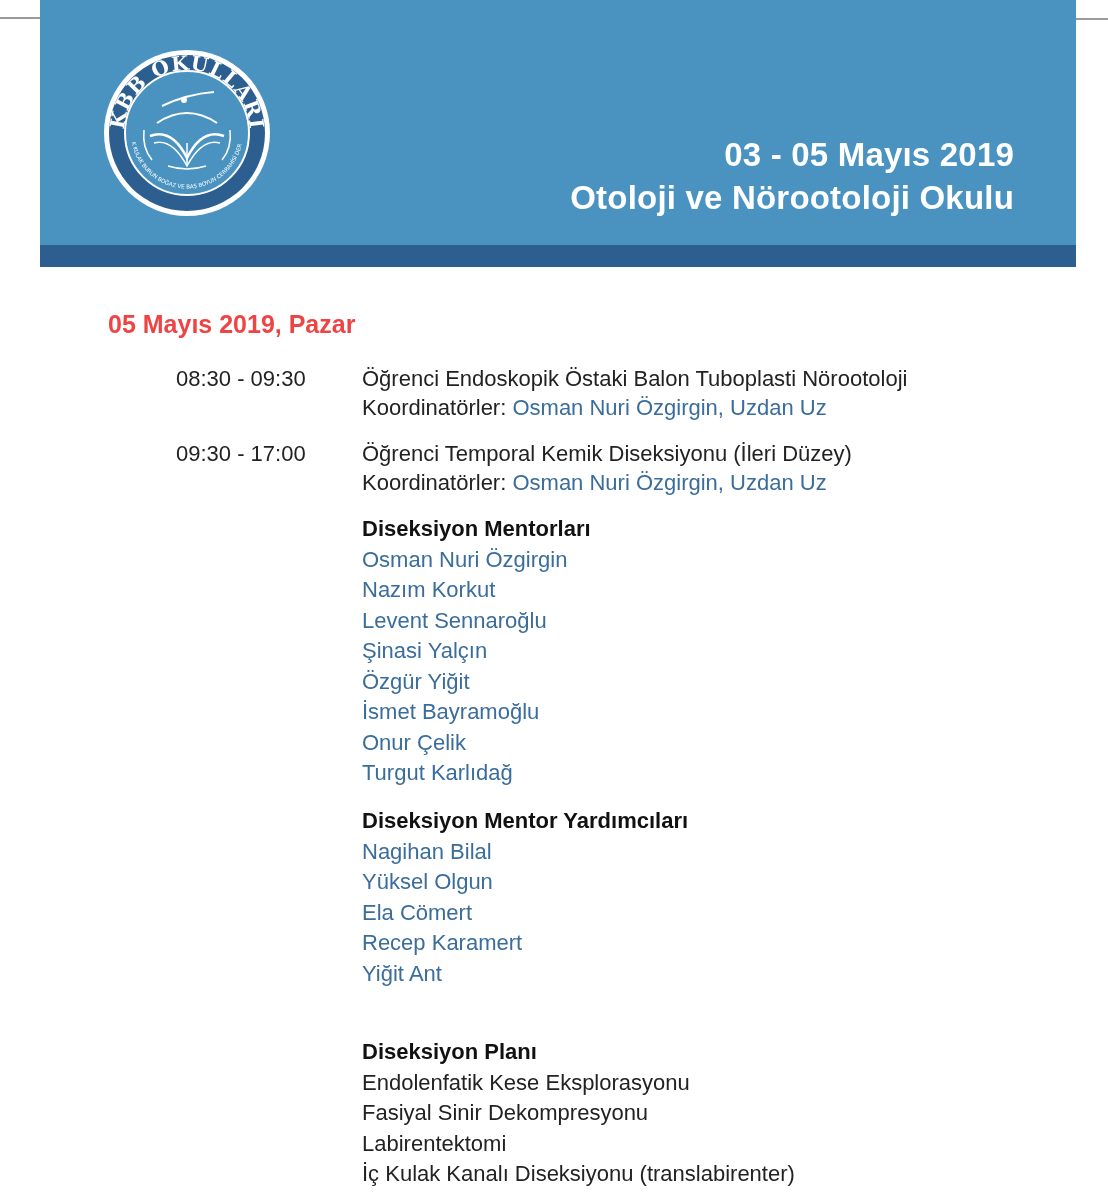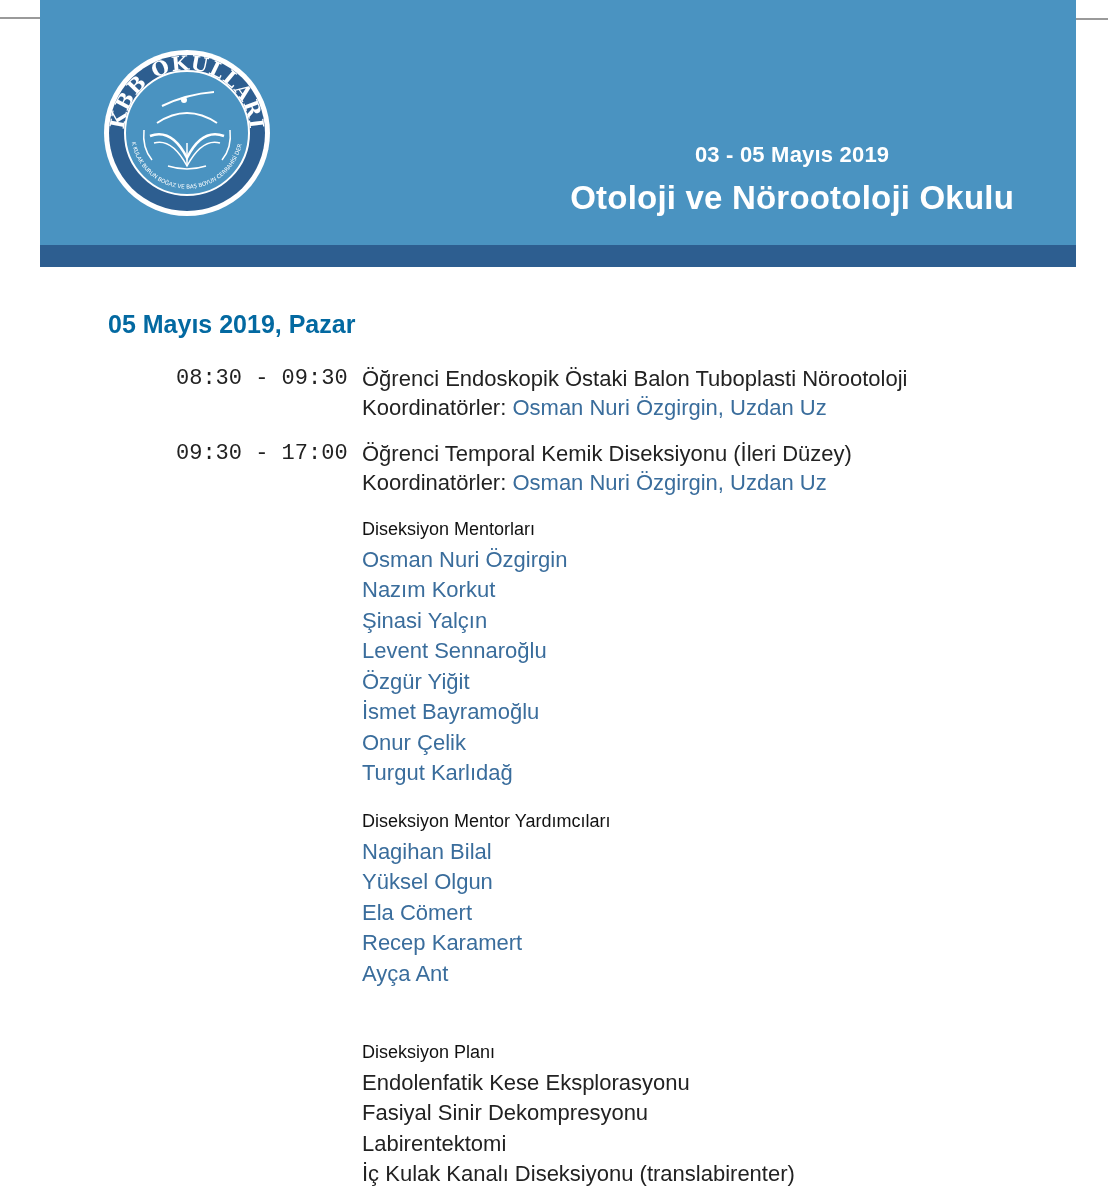--- a/index.html
+++ b/index.html
@@ -15,33 +15,33 @@
     position: absolute; left: 40px; top: 0; width: 1036px; height: 267px;
     background: #4a93c1;
   }
   .header-band {
     position: absolute; left: 0; bottom: 0; width: 100%; height: 22px; background: #2d5e90;
   }
   .logo { position: absolute; left: 62px; top: 48px; width: 170px; height: 170px; }
   .header-titles {
     position: absolute; right: 62px; top: 135px; text-align: right; color: #ffffff; font-weight: bold;
   }
-  .header-date { font-size: 22px; line-height: 40px; letter-spacing: 0.2px; text-align: center; }
+  .header-date { font-size: 33px; line-height: 40px; letter-spacing: 0.2px; }
   .header-school { font-size: 33px; line-height: 46px; letter-spacing: 0.2px; }
 
   .day-title {
-    position: absolute; left: 108px; top: 310px; font-size: 25px; font-weight: bold; color: #0369a1;
+    position: absolute; left: 108px; top: 310px; font-size: 25px; font-weight: bold; color: #ef4444;
   }
   .session { position: absolute; left: 176px; font-size: 22px; line-height: 29px; color: #222; }
-  .session .time { position: absolute; left: 0; top: 0; width: 180px; white-space: nowrap; font-family: Liberation Mono, monospace; }
+  .session .time { position: absolute; left: 0; top: 0; width: 180px; white-space: nowrap; }
   .session .body { position: absolute; left: 186px; top: 0; width: 720px; white-space: nowrap; }
   .blue { color: #3a6d9c; }
 
   .group { position: absolute; left: 362px; font-size: 22px; line-height: 30.5px; }
-  .group-title { font-weight: normal; color: #111; font-size: 18px; }
+  .group-title { font-weight: bold; color: #111; font-size: 22px; }
   .group-item { color: #3a6d9c; white-space: nowrap; }
   .group.plan .group-item { color: #222; }
 </style>
 </head>
 <body>
 
 <div class="crop-mark crop-left"></div>
 <div class="crop-mark crop-right"></div>
 
 <div class="header">
@@ -99,35 +99,35 @@
       <span>Koordinatörler:</span>
       <span class="blue">Osman Nuri Özgirgin, Uzdan Uz</span>
     </div>
   </div>
 </div>
 
 <div class="group" style="top:514px;">
   <div class="group-title">Diseksiyon Mentorları</div>
   <div class="group-item">Osman Nuri Özgirgin</div>
   <div class="group-item">Nazım Korkut</div>
+  <div class="group-item">Levent Sennaroğlu</div>
   <div class="group-item">Şinasi Yalçın</div>
-  <div class="group-item">Levent Sennaroğlu</div>
   <div class="group-item">Özgür Yiğit</div>
   <div class="group-item">İsmet Bayramoğlu</div>
   <div class="group-item">Onur Çelik</div>
   <div class="group-item">Turgut Karlıdağ</div>
 </div>
 
 <div class="group" style="top:806px;">
   <div class="group-title">Diseksiyon Mentor Yardımcıları</div>
   <div class="group-item">Nagihan Bilal</div>
   <div class="group-item">Yüksel Olgun</div>
   <div class="group-item">Ela Cömert</div>
   <div class="group-item">Recep Karamert</div>
-  <div class="group-item">Ayça Ant</div>
+  <div class="group-item">Yiğit Ant</div>
 </div>
 
 <div class="group plan" style="top:1037px;">
   <div class="group-title">Diseksiyon Planı</div>
   <div class="group-item">Endolenfatik Kese Eksplorasyonu</div>
   <div class="group-item">Fasiyal Sinir Dekompresyonu</div>
   <div class="group-item">Labirentektomi</div>
   <div class="group-item">İç Kulak Kanalı Diseksiyonu (translabirenter)</div>
 </div>
 

